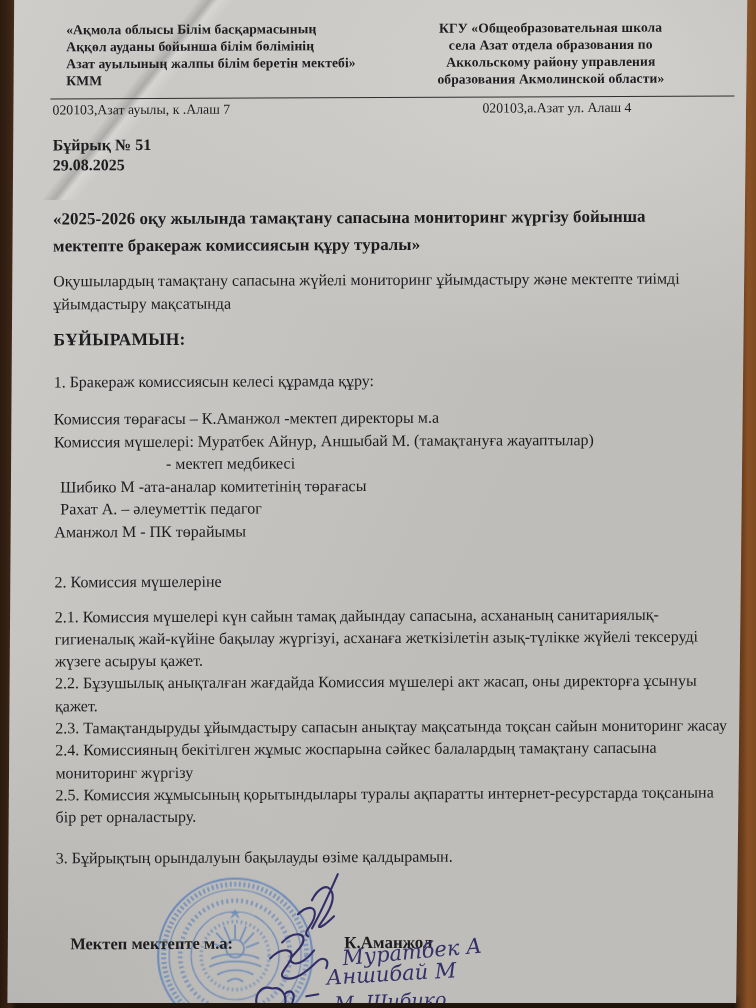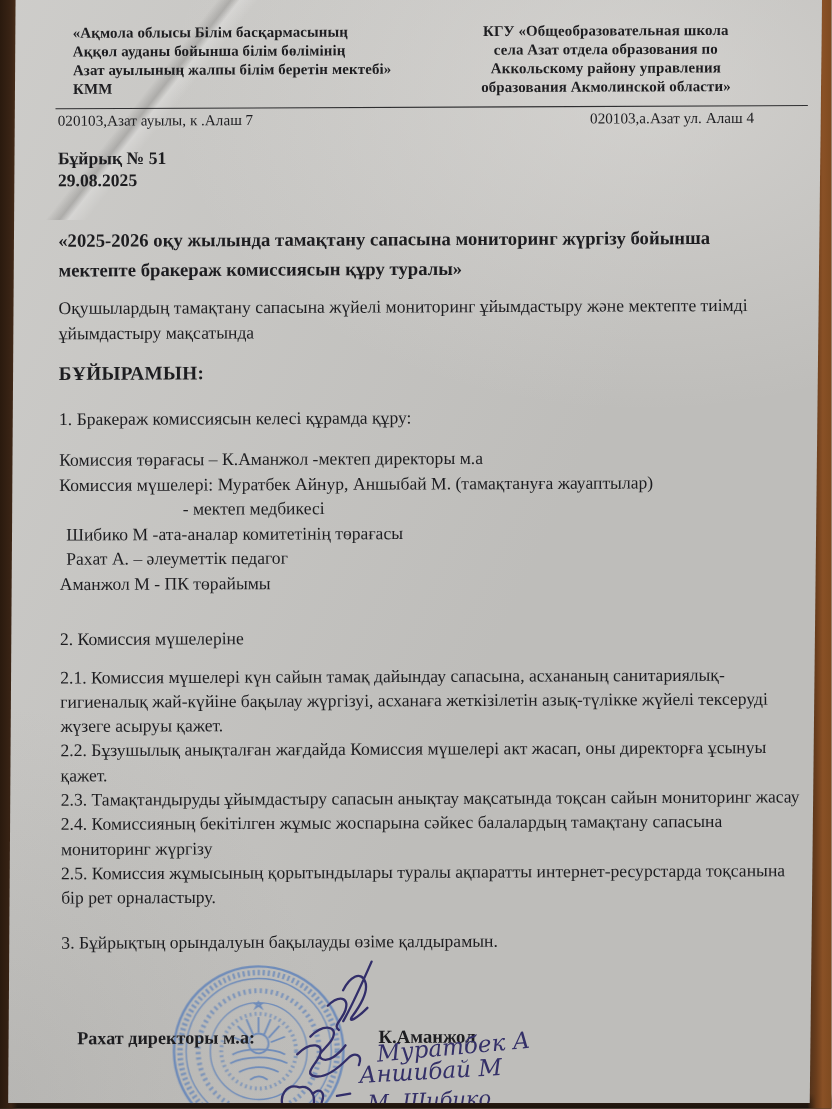--- a/index.html
+++ b/index.html
@@ -34,21 +34,21 @@
     padding:20px 22px 0 46px;
     transform:rotate(-0.25deg);
     transform-origin:50% 0;
   }
   .header-row{display:flex;justify-content:space-between;align-items:flex-start;}
   .hdr{font-weight:bold;font-size:13.6px;line-height:17px;letter-spacing:0.1px;}
   .hdr-left{width:345px;margin-left:14px;text-align:left;}
   .hdr-right{width:302px;margin-right:28px;text-align:center;}
   .rule{border:none;border-top:1.6px solid #2f2f31;margin:9px -8px 0 -2px;}
   .addr-row{display:flex;justify-content:space-between;font-size:13.8px;margin-top:3px;}
-  .addr-right{margin-right:41px;}
+  .addr-right{margin-right:95px;}
   .order-block{margin-top:17px;font-weight:bold;font-size:16px;line-height:20px;}
   .title{margin-top:30px;font-weight:bold;font-size:17px;line-height:27px;max-width:665px;}
   .intro{margin-top:10px;font-size:16px;line-height:23px;max-width:660px;}
   .decree{margin-top:14px;font-weight:bold;font-size:17.5px;letter-spacing:0.3px;}
   .item{font-size:16px;line-height:22.3px;}
   .item-1{margin-top:21px;}
   .commission{margin-top:15px;font-size:16px;line-height:22.5px;}
   .commission .c-indent{padding-left:112px;}
   .commission .c-sp{padding-left:6px;}
   .item-2{margin-top:28px;}
@@ -160,21 +160,21 @@
 
         <svg class="ink-svg" viewBox="0 0 170 186">
           <g fill="none" stroke="#322e6a" stroke-width="2.1" stroke-linecap="round">
             <path d="M96,8 C88,26 78,48 70,62 M70,34 C76,22 86,16 90,26 C94,36 84,50 78,58 C74,64 82,60 92,50 M56,48 C66,38 76,40 72,52 C69,61 60,66 66,70"></path>
             <path d="M40,76 C52,64 66,66 60,78 C56,86 44,92 50,96 C56,100 66,92 72,84 M28,92 C40,80 54,82 48,94 C44,102 34,110 44,112 C54,114 66,104 74,96 C80,90 88,92 84,102"></path>
             <path d="M30,122 C18,118 10,130 16,142 C22,154 38,152 42,140 C46,128 38,120 30,122 M42,128 C48,122 54,126 50,136 C47,143 52,144 58,140 M64,130 L76,128"></path>
             <path d="M24,156 C12,152 4,164 10,176 C16,188 34,186 38,172 C42,160 34,152 24,156 M38,158 C44,152 50,156 46,166 C43,173 48,175 54,171 M34,178 C30,186 26,192 22,196"></path>
           </g>
         </svg>
 
-        <span class="sign-label">Рахат директоры м.а:</span>
+        <span class="sign-label">Мектеп мектепте м.а:</span>
         <span class="sign-name">К.Аманжол</span>
 
         <span class="hand hand-1">Муратбек А</span>
         <span class="hand hand-2">Аншибай М</span>
         <span class="hand hand-3">М. Шибико</span>
 
       </div>
 
     </div>
   </div>

